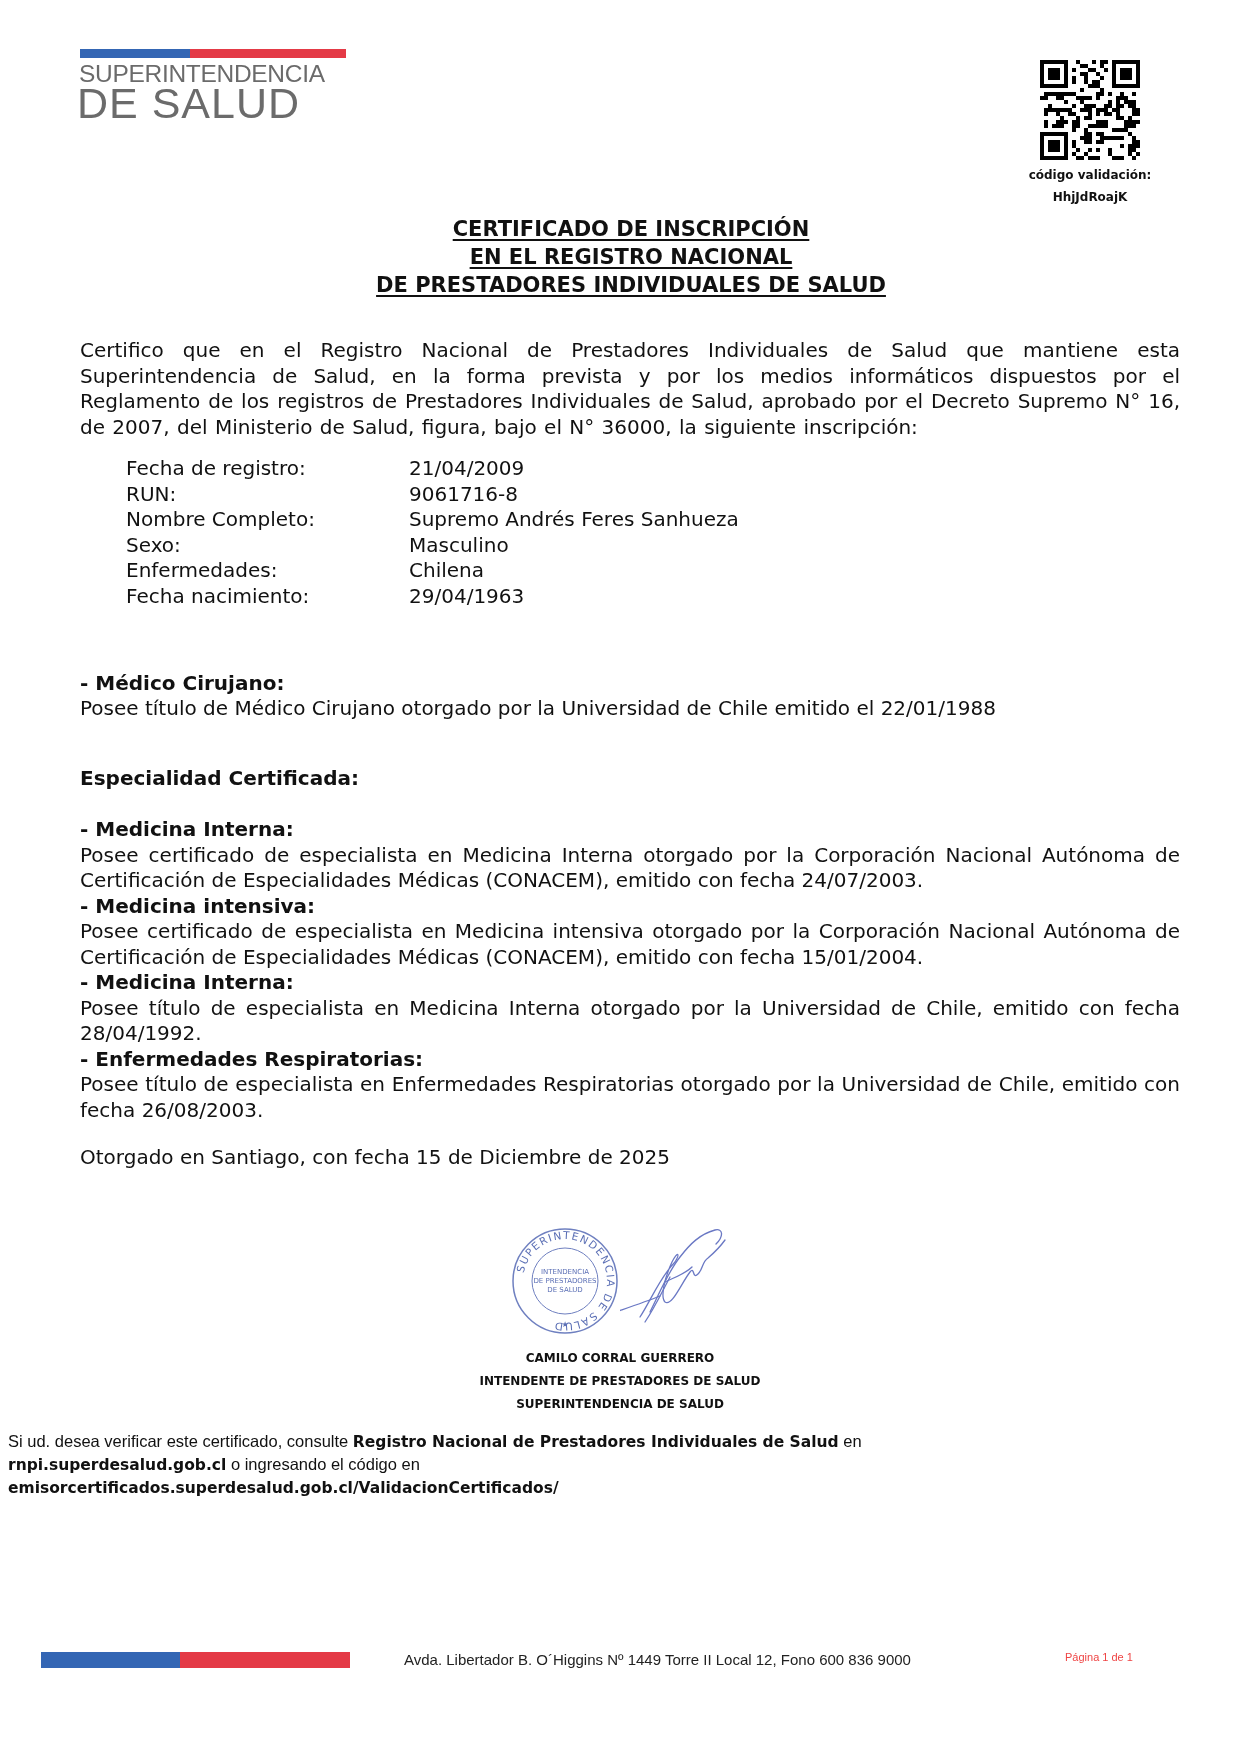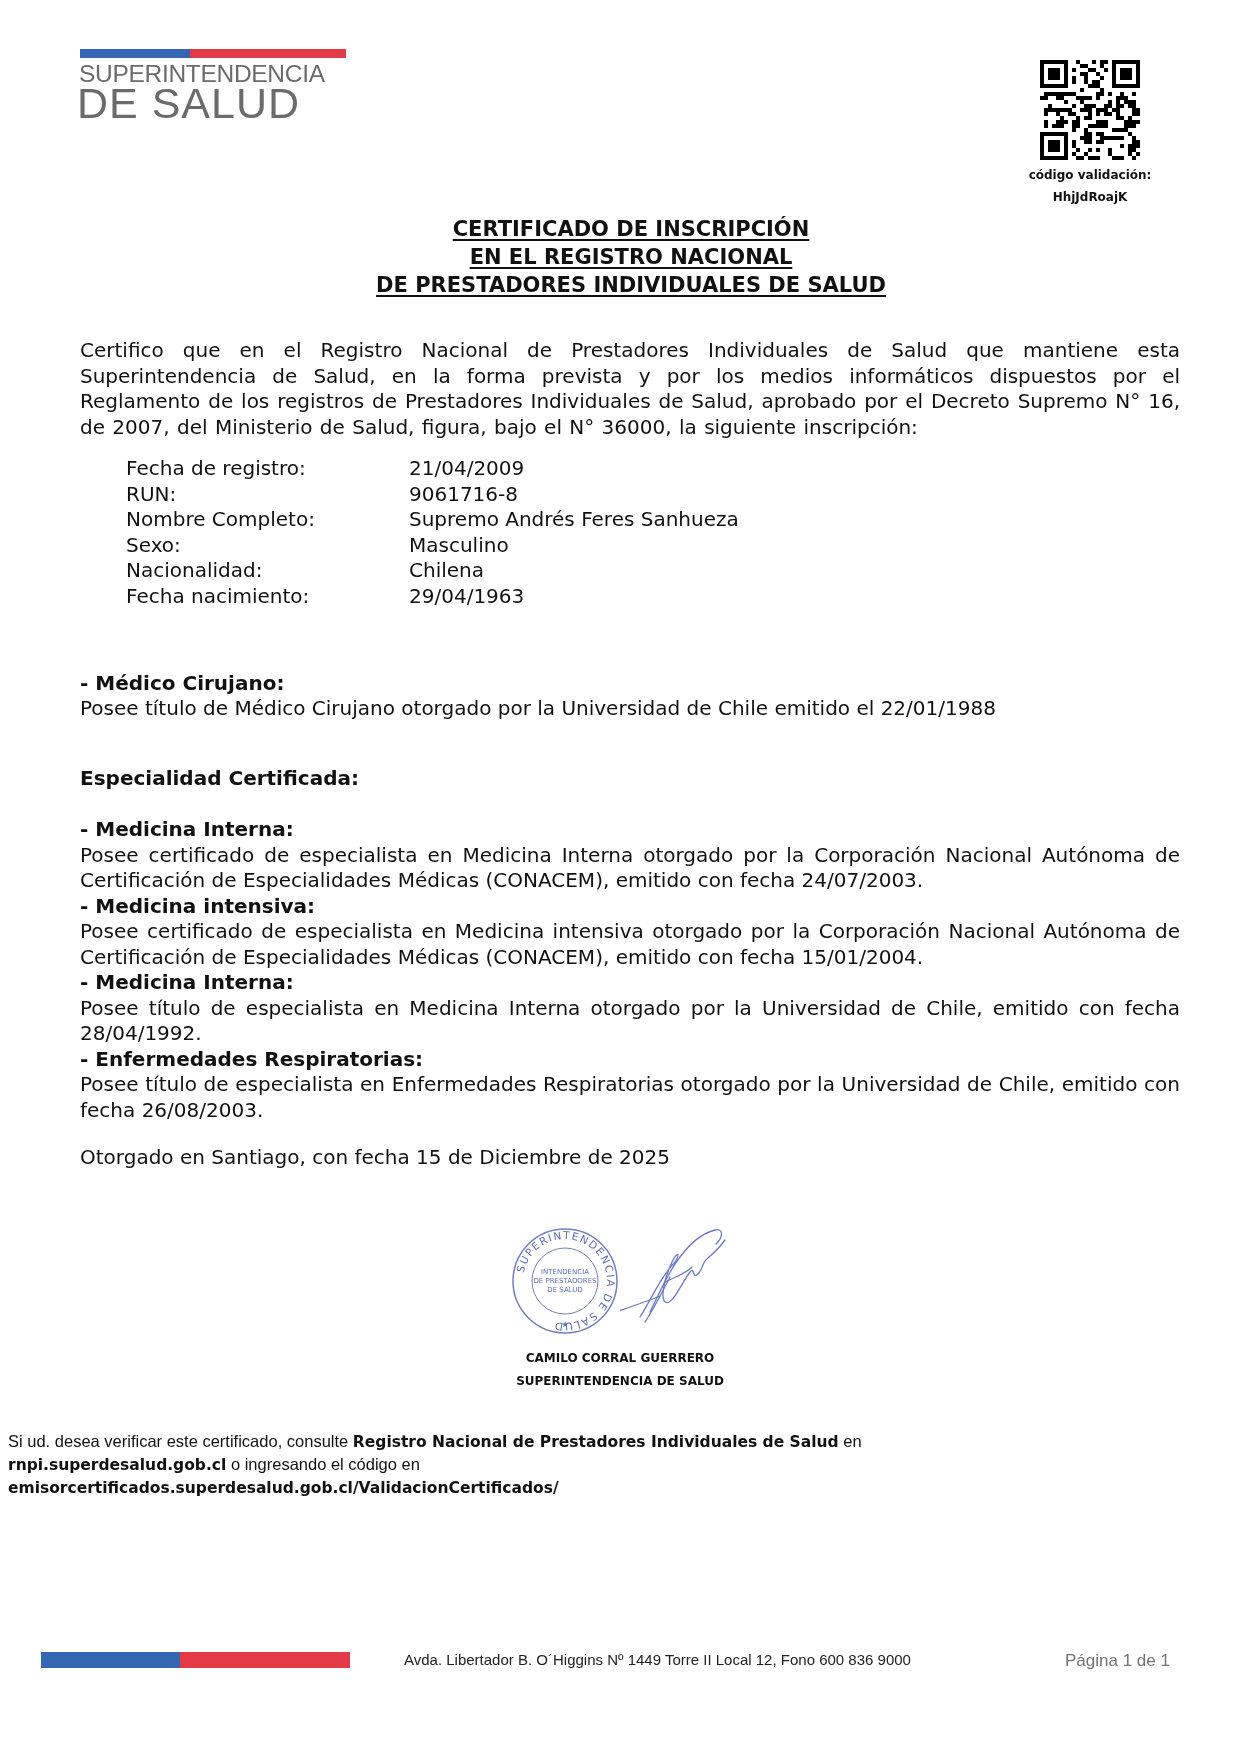--- a/index.html
+++ b/index.html
@@ -40,21 +40,21 @@
 
     .signer { left: 0; top: 1347px; width: 1240px; text-align: center; font-weight: bold; font-size: 12px; line-height: 23px; }
     .verify { left: 8px; top: 1430px; width: 1072px; font-family: "Liberation Sans", sans-serif; font-size: 16.5px; line-height: 22px; }
     .verify b { font-family: "DejaVu Sans", sans-serif; font-size: 15.5px; }
 
     
     .footer-bar { left: 41px; top: 1652px; width: 309px; height: 16px; display: flex; }
     .footer-bar .blue { width: 139px; height: 100%; }
     .footer-bar .red { flex: 1; height: 100%; }
     .footer-address { left: 404px; top: 1651px; font-family: "Liberation Sans", sans-serif; font-size: 15px; color: #222; }
-    .footer-page { left: 1065px; top: 1651px; font-family: "Liberation Sans", sans-serif; font-size: 17px; color: #737373; }
+    .footer-page { left: 1065px; top: 1651px; font-family: "Liberation Sans", sans-serif; font-size: 11px; color: #ef4444; }
   </style>
 </head>
 <body>
 
 <div class="abs logo-bar">
   <div class="blue" style="background: rgb(52, 102, 180);"></div>
   <div class="red" style="background: rgb(228, 58, 70);"></div>
 </div>
 <div class="abs logo-line1">SUPERINTENDENCIA</div>
 <div class="abs logo-line2">DE SALUD</div>
@@ -279,21 +279,21 @@
   </div>
   <div class="field-row">
     <div class="field-label">Nombre Completo:</div>
     <div>Supremo Andrés Feres Sanhueza</div>
   </div>
   <div class="field-row">
     <div class="field-label">Sexo:</div>
     <div>Masculino</div>
   </div>
   <div class="field-row">
-    <div class="field-label">Nacionalidad:</div>
+    <div class="field-label">Enfermedades:</div>
     <div>Chilena</div>
   </div>
   <div class="field-row">
     <div class="field-label">Fecha nacimiento:</div>
     <div>29/04/1963</div>
   </div>
 </div>
 
 <div class="abs body-text prof">
   <div style="height:25.5px"></div>
@@ -336,20 +336,21 @@
     <path d="M -10 92 C 10 85, 25 80, 40 74"></path>
     <path d="M 20 95 C 30 80, 40 55, 55 40 C 60 32, 58 28, 52 40 C 45 55, 40 75, 45 80 C 52 85, 62 60, 70 50 C 75 44, 72 58, 78 52 C 83 47, 82 40, 88 36 C 95 30, 100 25, 105 18"></path>
     <path d="M 30 90 C 40 70, 48 50, 60 35 C 70 22, 80 12, 95 8 C 103 6, 104 14, 96 22"></path>
     <path d="M 45 60 C 55 55, 65 52, 72 45"></path>
     <path d="M 25 100 C 35 85, 42 70, 50 55"></path>
   </g>
 </svg>
 
 <div class="abs signer">
   <div>CAMILO CORRAL GUERRERO</div>
+  <div>INTENDENTE DE PRESTADORES DE SALUD</div>
   <div>SUPERINTENDENCIA DE SALUD</div>
 </div>
 
 <div class="abs verify">
   <div>
     <span>Si ud. desea verificar este certificado, consulte </span><b>Registro Nacional de Prestadores Individuales de Salud</b><span> en </span><b>rnpi.superdesalud.gob.cl</b><span> o ingresando el código en</span>
   </div>
   <div><b>emisorcertificados.superdesalud.gob.cl/ValidacionCertificados/</b></div>
 </div>
 

